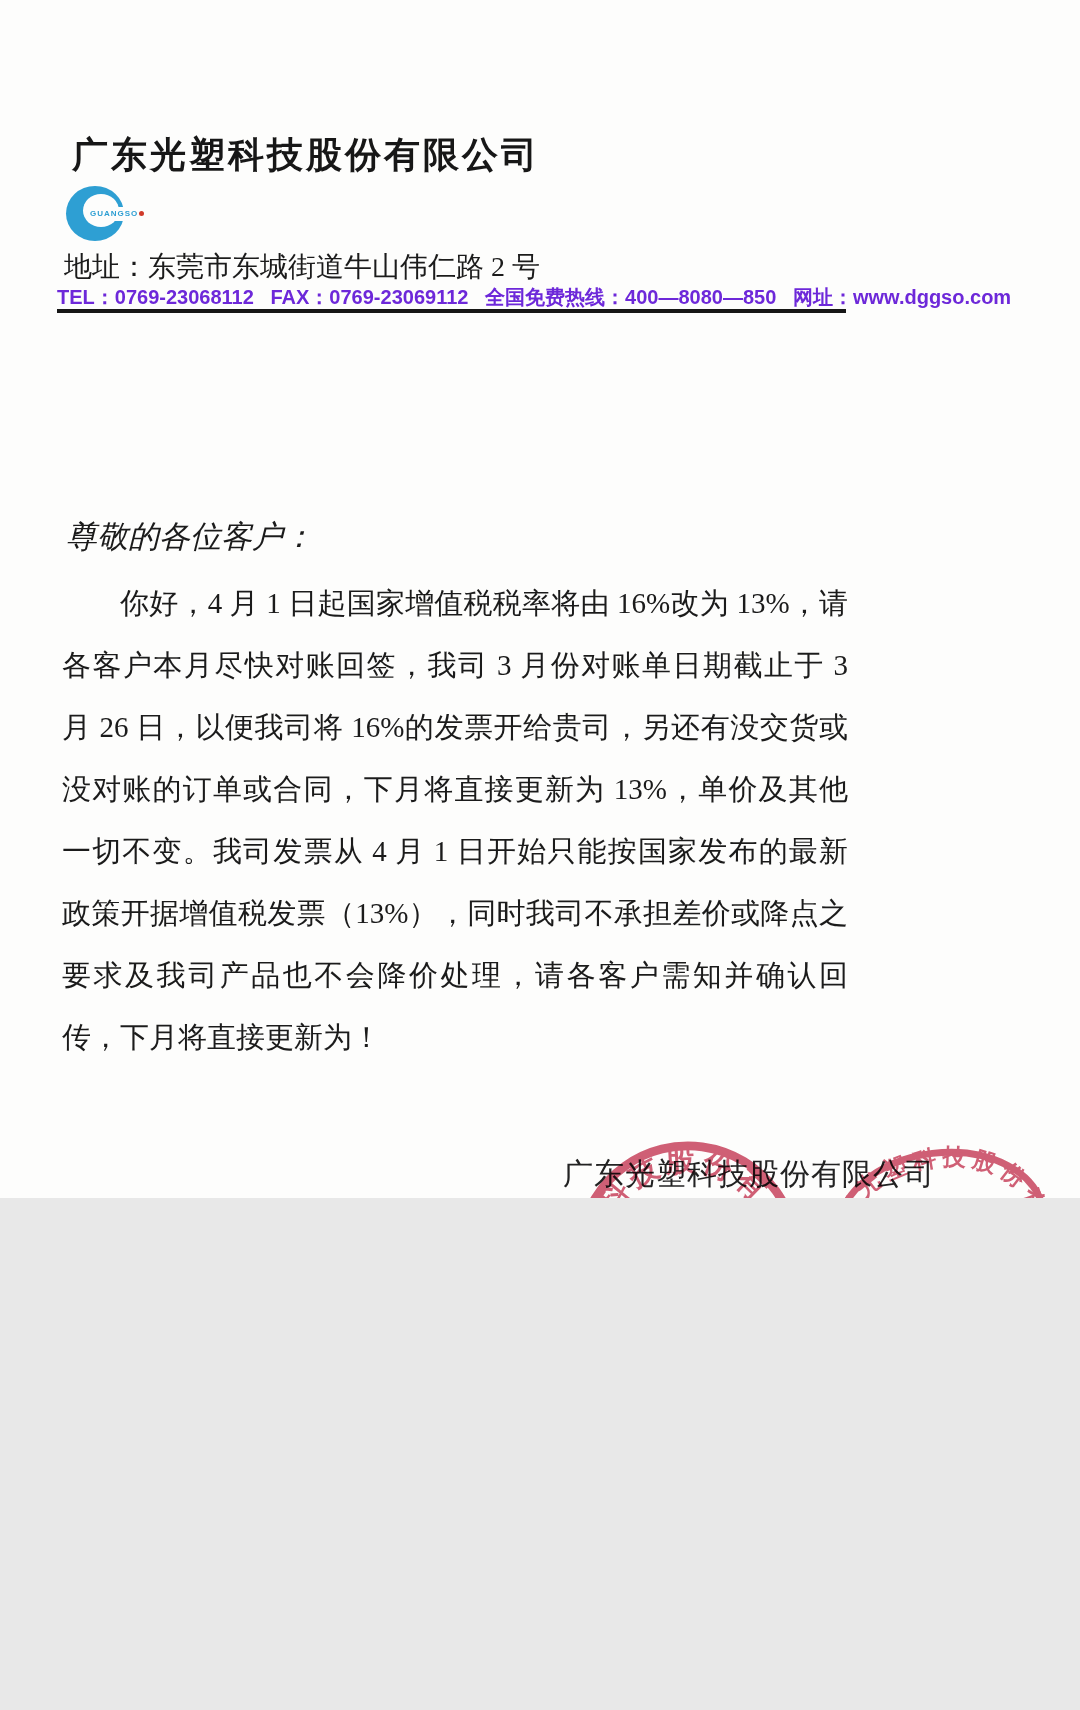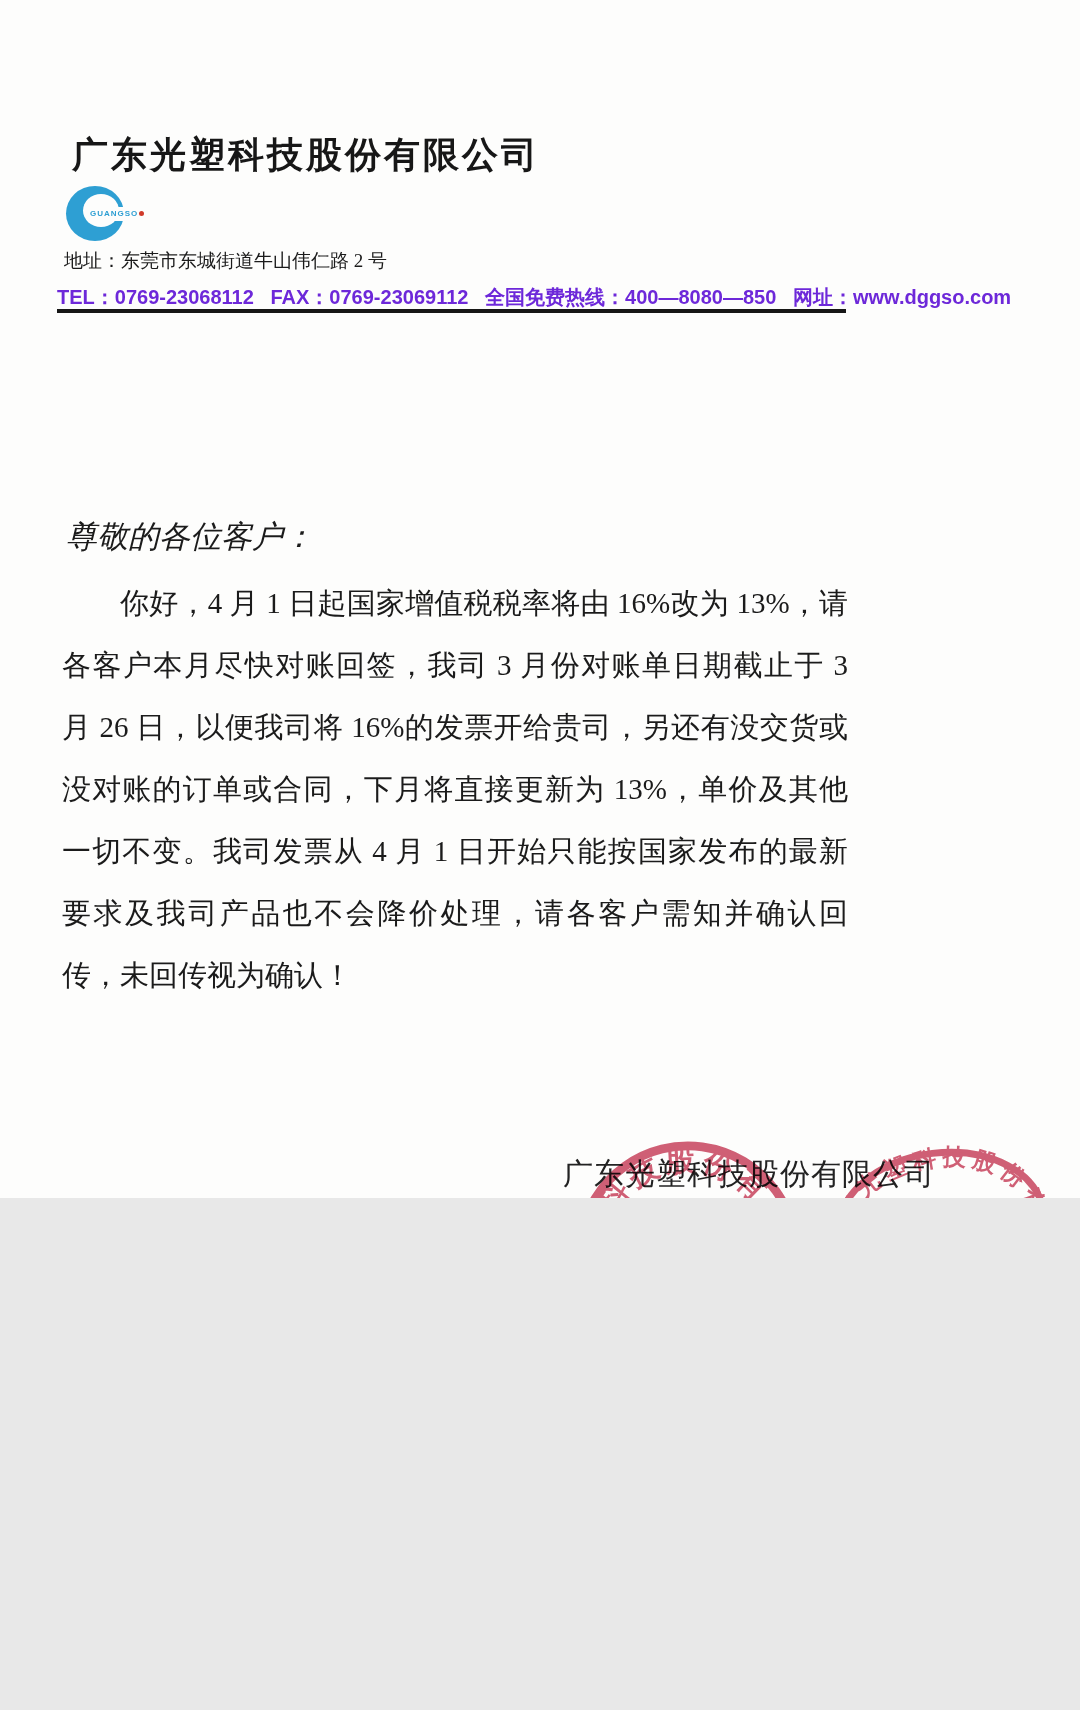--- a/index.html
+++ b/index.html
@@ -18,21 +18,21 @@
     border-radius:50%; background:#2e9fd3;}
   .logo-inner{position:absolute; left:17px; top:10px; width:36px; height:33px;
     border-radius:50%; background:#fdfdfc;}
   .logo-band{position:absolute; left:22px; top:23px; width:52px; height:14px; background:#fdfdfc;}
   .logo-micro{position:absolute; left:24px; top:25px; font-family:"Liberation Sans",sans-serif;
     font-size:8px; font-weight:bold; color:#2e9fd3; letter-spacing:1px; white-space:nowrap;}
   .logo-dot{display:inline-block; width:5px; height:5px; border-radius:50%;
     background:#d03a2a; margin-left:1px; vertical-align:middle;}
   .logo-wordmark{position:absolute; left:74px; top:3px; font-size:42px; color:#141414;
     word-spacing:12px; white-space:nowrap;}
-  .address-line{position:absolute; left:64px; top:248px; font-size:19px; color:#1b1b1b;}
+  .address-line{position:absolute; left:64px; top:248px; font-size:28px; color:#1b1b1b;}
   .contact-line{position:absolute; left:57px; top:284px; font-size:20px; font-weight:bold;
     font-family:"Liberation Sans",sans-serif; color:#6d28d9; white-space:pre;}
   .head-rule{position:absolute; left:57px; top:309px; width:789px; height:4px; background:#161616;}
   
   .letter-title{position:absolute; left:60px; top:381px; width:790px; text-align:center;
     font-size:43px; font-weight:bold; letter-spacing:2px; color:#141414;}
   .salutation{position:absolute; left:66px; top:516px; font-size:31px; color:#1b1b1b;font-style:italic;}
   .body-block{position:absolute; left:62px; top:572px; width:786px; font-size:29px;
     color:#1b1b1b;}
   .body-line{height:62px; line-height:62px; overflow:hidden;}
@@ -71,22 +71,23 @@
   <div class="head-rule"></div>
 
   <div class="salutation">尊敬的各位客户：</div>
 
   <div class="body-block">
     <div class="body-line jline indent">你好，4 月 1 日起国家增值税税率将由 16%改为 13%，请</div>
     <div class="body-line jline">各客户本月尽快对账回签，我司 3 月份对账单日期截止于 3</div>
     <div class="body-line jline">月 26 日，以便我司将 16%的发票开给贵司，另还有没交货或</div>
     <div class="body-line jline">没对账的订单或合同，下月将直接更新为 13%，单价及其他</div>
     <div class="body-line jline">一切不变。我司发票从 4 月 1 日开始只能按国家发布的最新</div>
+    <div class="body-line jline">政策开据增值税发票（13%），同时我司不承担差价或降点之</div>
     <div class="body-line jline">要求及我司产品也不会降价处理，请各客户需知并确认回</div>
-    <div class="body-line">传，未回传视为确认！</div>
+    <div class="body-line">传，下月将直接更新为！</div>
   </div>
 
   <div class="sig-company">广东光塑科技股份有限公司</div>
   <div class="sig-dept">财务部</div>
   <div class="sig-date">2019 年 3 月 16 日</div>
 
   <svg class="seal seal-round" viewBox="0 0 240 240">
     <defs>
       <path id="roundSealArc" d="M 68.8 187.9 A 85 85 0 1 1 171.2 187.9" fill="none"></path>
     </defs>

